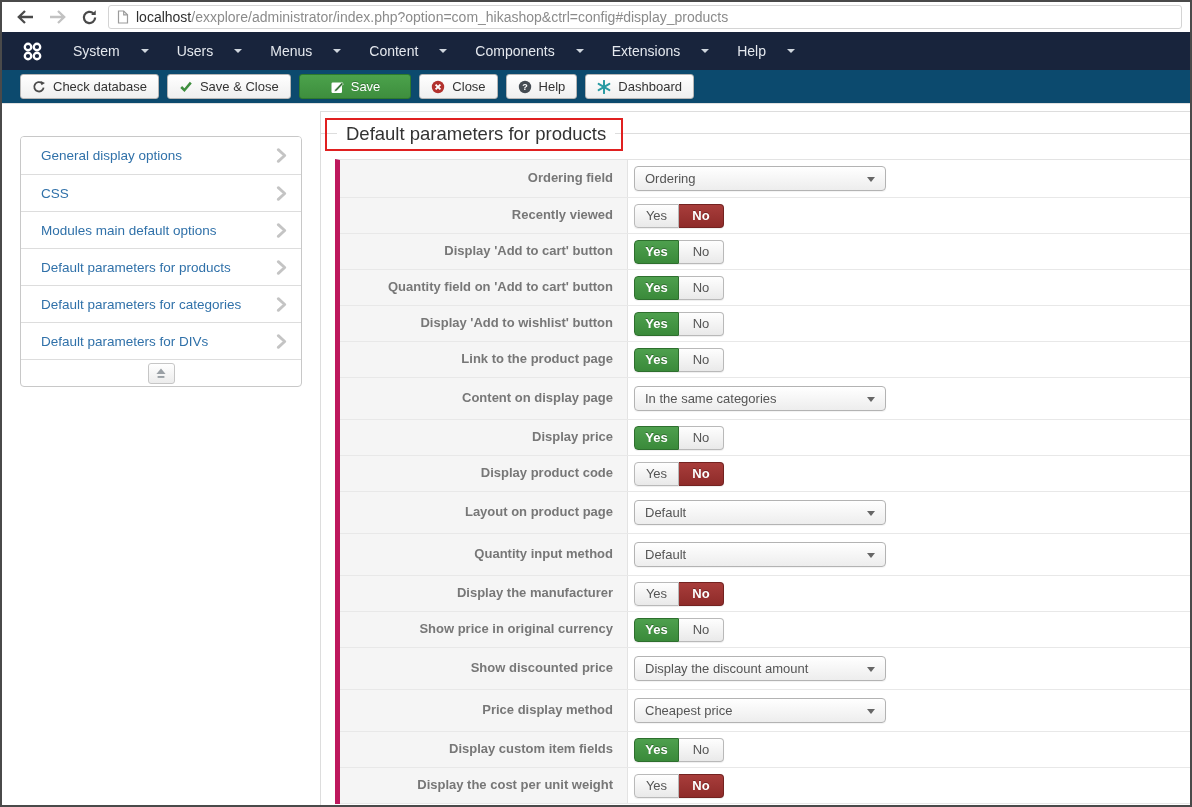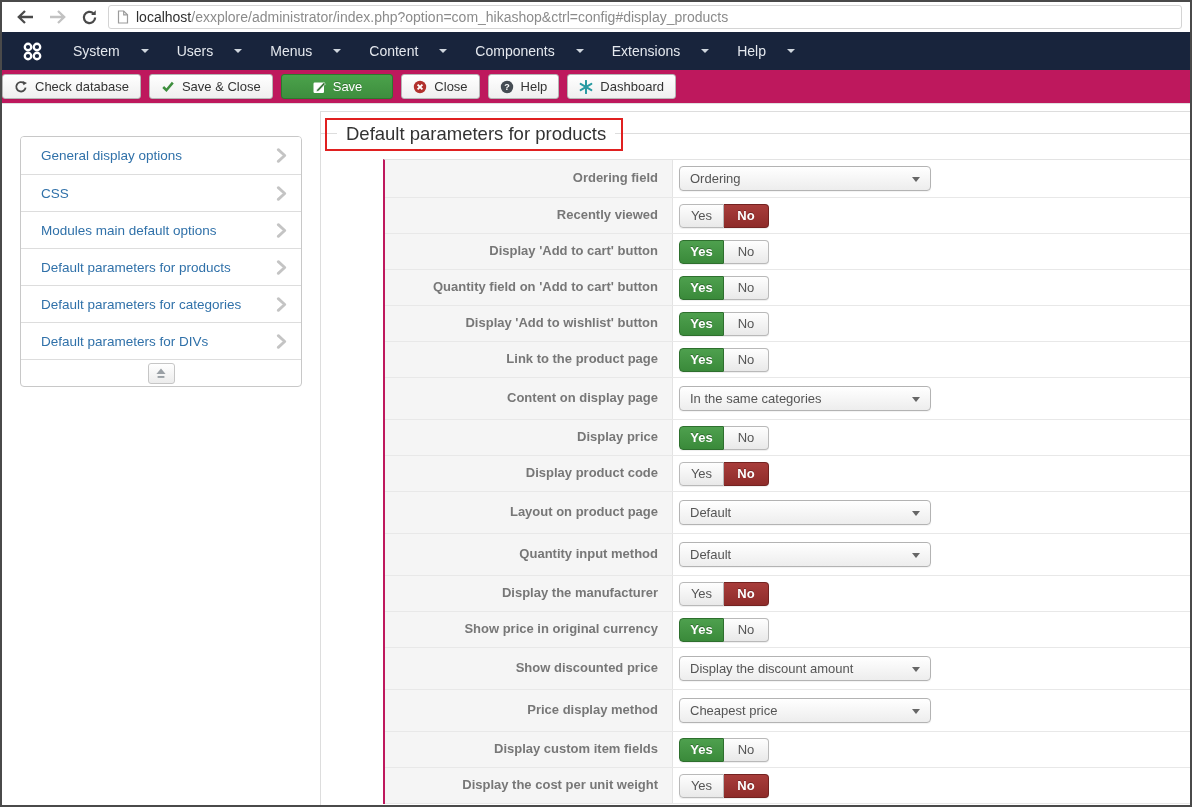--- a/index.html
+++ b/index.html
@@ -17,21 +17,21 @@
   }
   .url-text { font-size:14px; }
   .url-host { color:#2f2f2f; }
   .url-path { color:#8b8b8b; }
   
   .menubar { height:38px; background:#18243c; display:flex; align-items:center; padding:0 10px 0 20px; }
   .menubar .logo { display:inline-flex; margin-right:16px; }
   .menu-item { display:inline-flex; align-items:center; gap:21px; padding:0 14px; height:38px; color:#e4e8ee; font-size:14px; cursor:pointer; }
   .caret-down { width:0; height:0; border-left:4px solid transparent; border-right:4px solid transparent; border-top:4px solid #cfd6de; }
   
-  .toolbar { height:34px; background:#be185d; border-bottom:1px solid #e0e0e0; display:flex; align-items:center; gap:8px; }
+  .toolbar { height:34px; background:#0c4a6e; border-bottom:1px solid #e0e0e0; display:flex; align-items:center; padding-left:18px; gap:8px; }
   .tbtn {
     display:inline-flex; align-items:center; gap:7px; height:25px; padding:0 11px;
     border:1px solid #b5b5b5; border-radius:3px; background:linear-gradient(#ffffff,#efefef);
     font-size:13px; color:#333; cursor:pointer; box-shadow:0 1px 1px rgba(0,0,0,.05);
   }
   .tbtn.success { background:linear-gradient(#4ba24b,#3e8e3e); border-color:#2d7a2d; color:#fff; padding:0 30px; text-shadow:0 -1px 0 rgba(0,0,0,.25); }
   
   .content { position:relative; height:701px; background:#fff; }
   
   .side-panel { position:absolute; left:18px; top:32px; width:282px; background:#fff; border:1px solid #c8c8c8; border-radius:4px; overflow:hidden; }
@@ -40,21 +40,21 @@
   .side-item .lbl { color:#3071a9; font-size:13.5px; }
   .side-item .chev { margin-left:auto; display:inline-flex; }
   .side-foot { height:27px; border-top:1px solid #ddd; display:flex; align-items:center; justify-content:center; }
   .top-btn { width:27px; height:21px; border:1px solid #c6c6c6; border-radius:3px; background:linear-gradient(#fff,#ececec); display:inline-flex; align-items:center; justify-content:center; cursor:pointer; }
   
   .main-area { position:absolute; left:318px; top:7px; right:0; bottom:0; border-top:1px solid #ddd; border-left:1px solid #ddd; background:#fff; }
   .fieldset-line { position:absolute; top:21px; left:0; right:0; border-top:1px solid #ddd; }
   .legend { position:absolute; top:8px; left:16px; height:27px; line-height:27px; background:#fff; padding:0 9px; font-size:18.5px; color:#333; z-index:2; }
   .legend-highlight { position:absolute; left:4px; top:6px; width:298px; height:33px; border:2px solid #e02020; z-index:3; pointer-events:none; }
   
-  .settings-table { position:absolute; top:47px; left:14px; right:0; border-top:1px solid #e3e3e3; border-left:2px solid #be185d;margin-left:48px; }
+  .settings-table { position:absolute; top:47px; left:14px; right:0; border-top:1px solid #e3e3e3; border-left:5px solid #be185d; }
   .row { display:flex; border-bottom:1px solid #e8e8e8; }
   .row-toggle { height:36px; }
   .row-select { height:42px; }
   .row-select-first { height:38px; }
   .cell-label {
     width:288px; background:#f5f5f5; border-right:1px solid #e3e3e3;
     display:flex; align-items:center; justify-content:flex-end; padding-right:14px;
     text-align:right; font-weight:bold; color:#777; font-size:13px; line-height:1.15;
   }
   .cell-control { flex:1; display:flex; align-items:center; padding-left:6px; background:#fff; }

